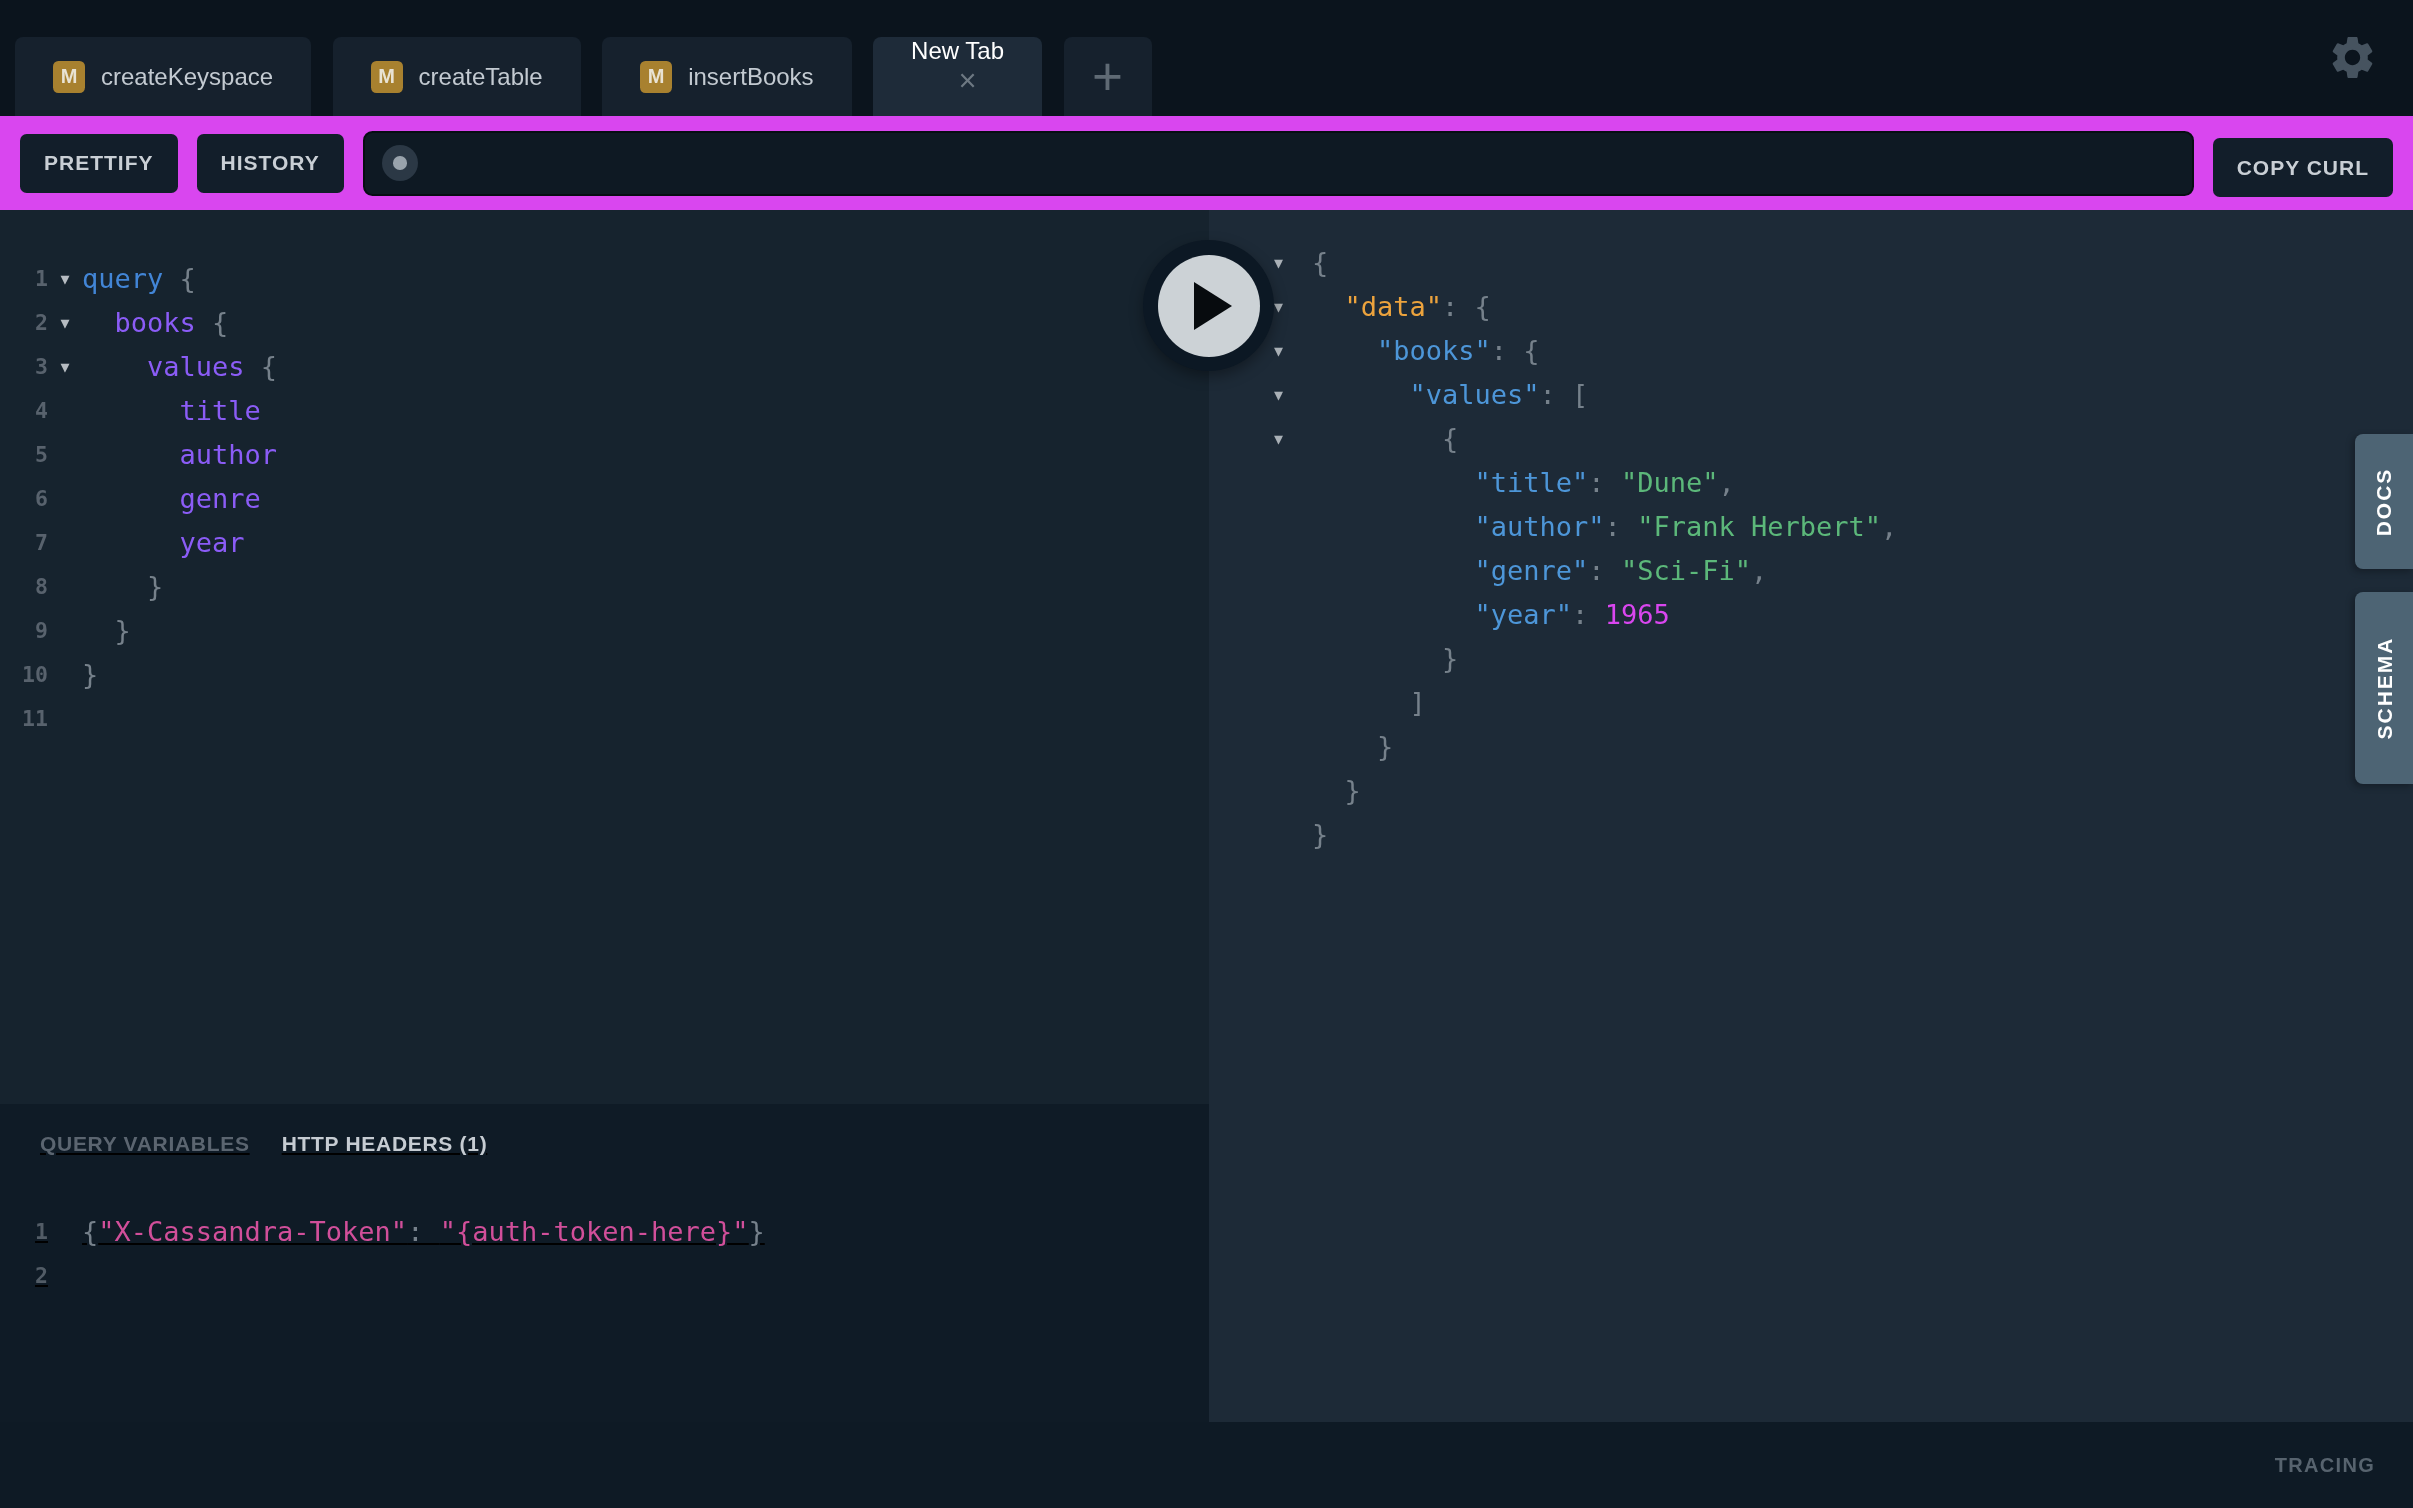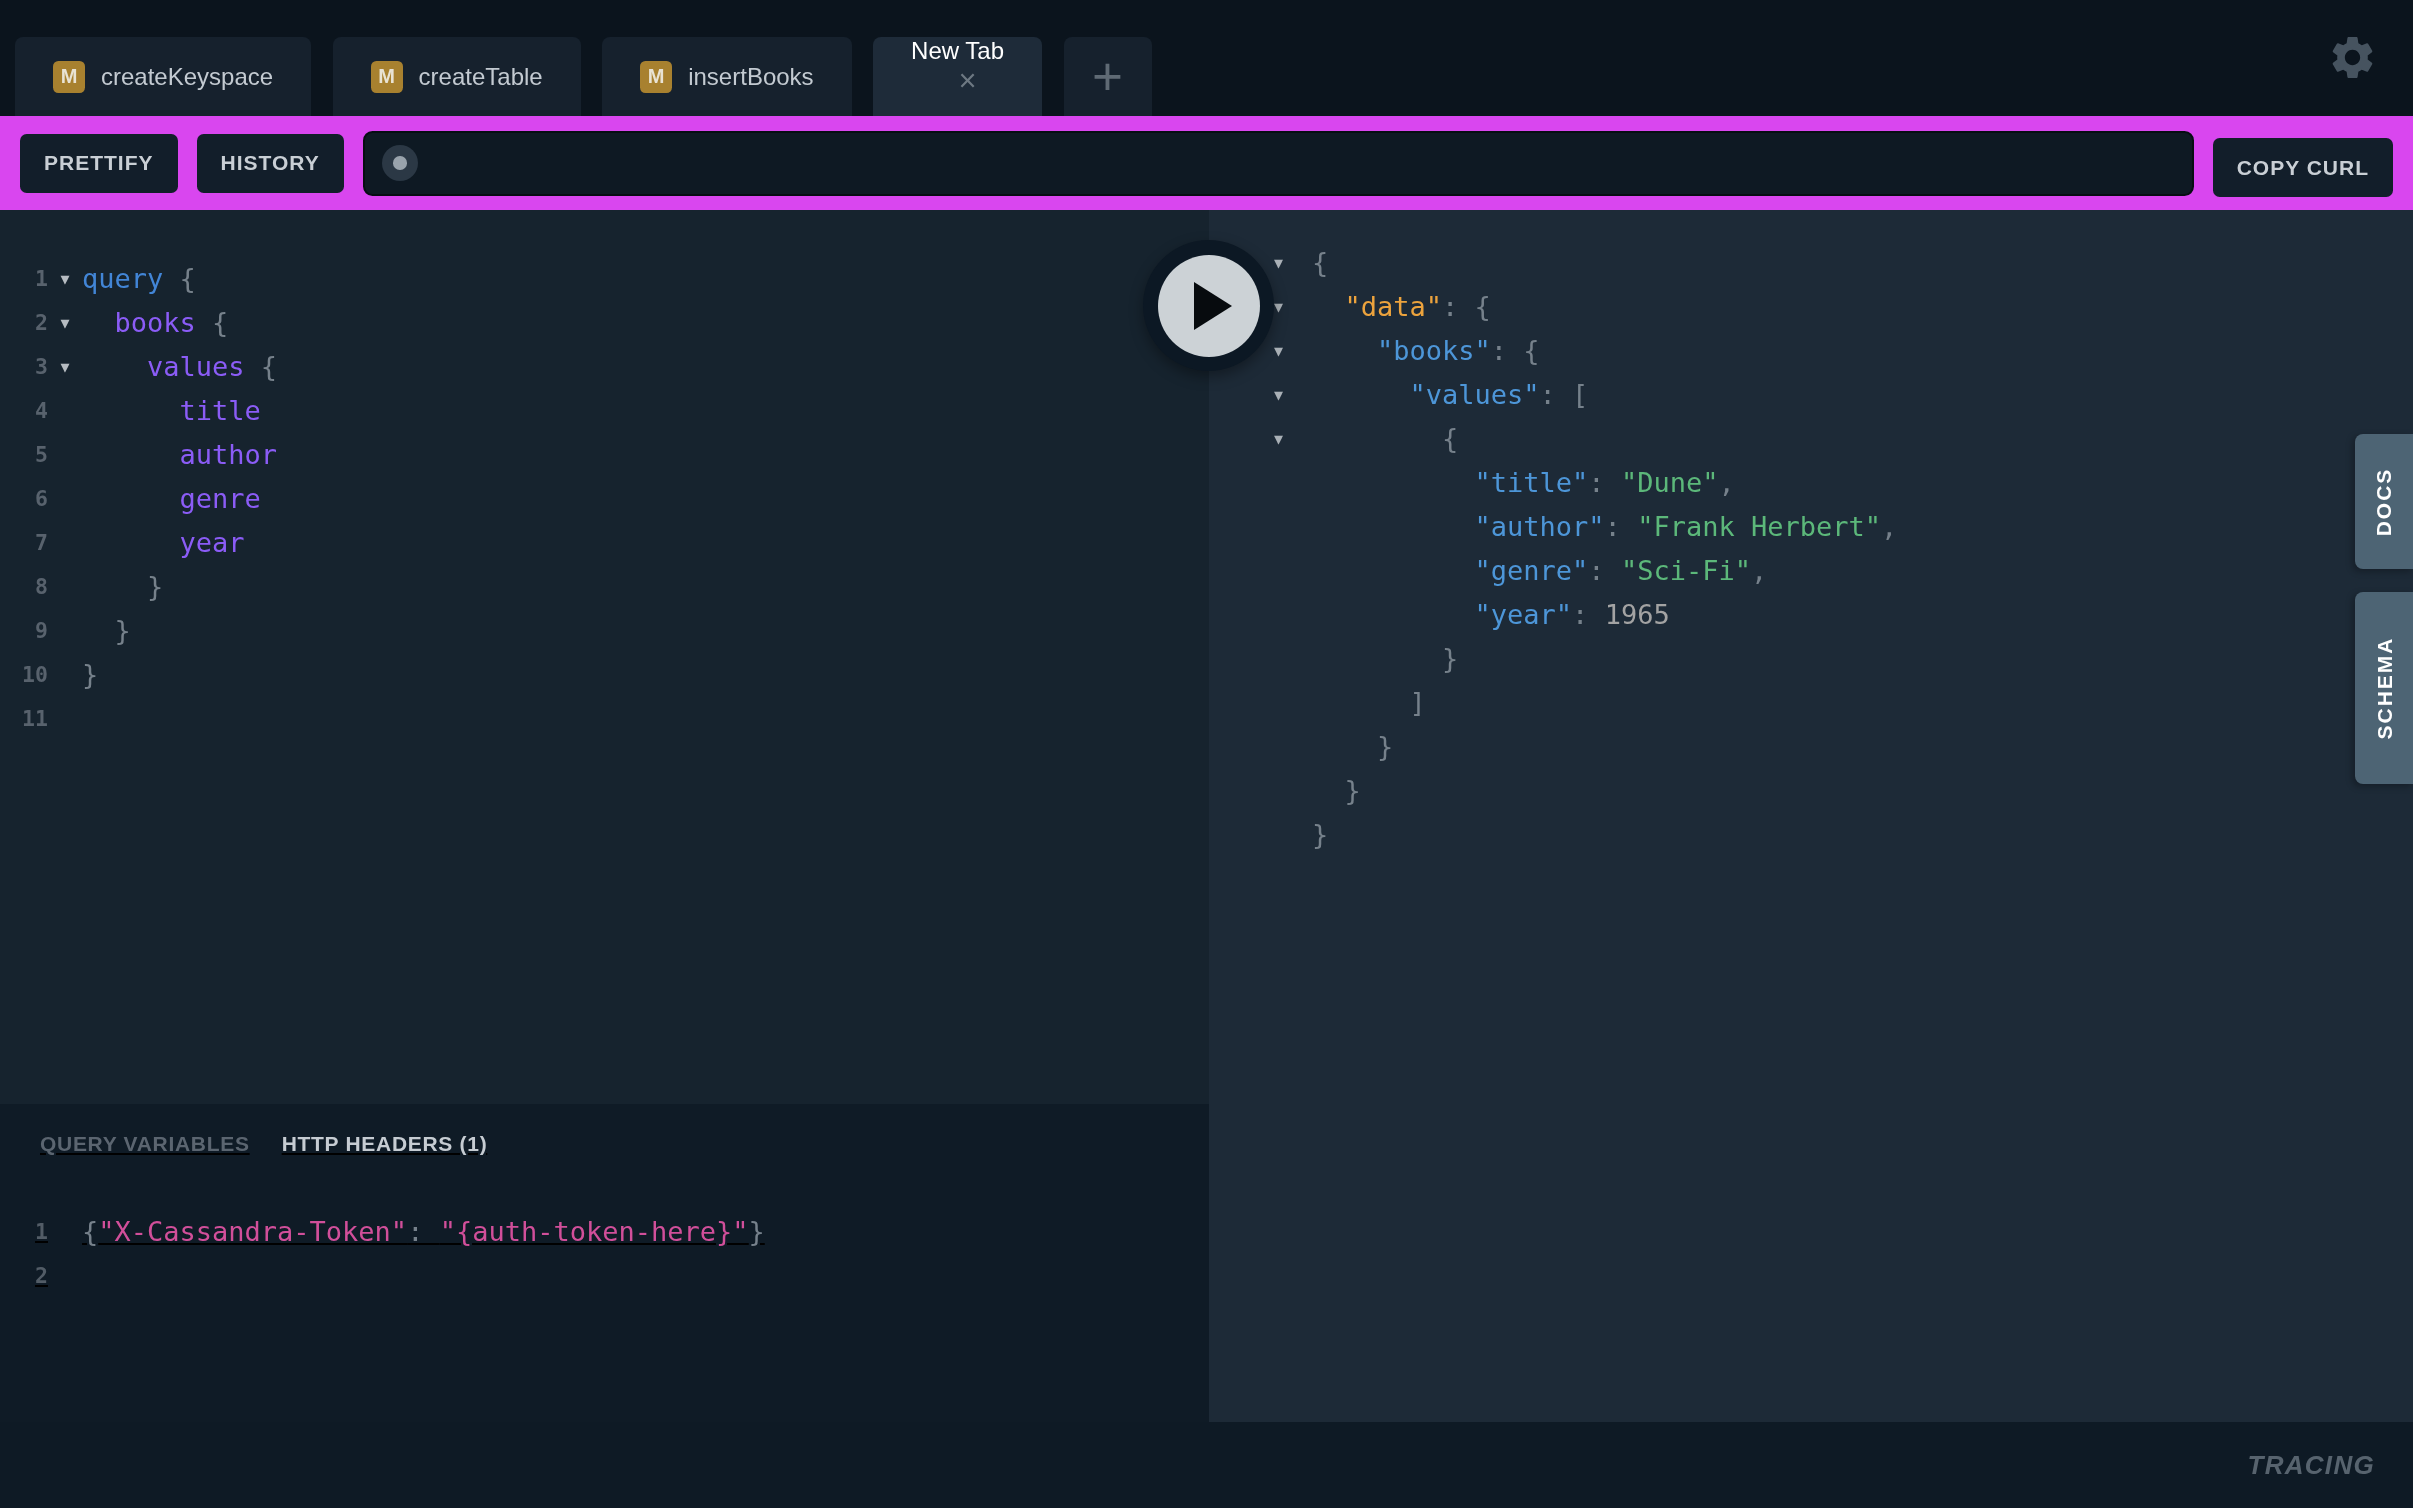--- a/index.html
+++ b/index.html
@@ -58,21 +58,21 @@
   .codetext { white-space:pre; }
   .result-pane .crow { padding-left:65px; }
   .result-pane .fold { width:38px; text-align:left; color:#a9b0b6; }
   .tok-kw { color:#4285d6; }
   .tok-fld { color:#8b5cf6; }
   .tok-pun { color:#76818b; }
   .tok-pln { color:#76818b; }
   .tok-key { color:#4d96d8; }
   .tok-okey { color:#eca33d; }
   .tok-str { color:#5cb87a; }
-  .tok-num { color:#a3a3a3;text-align:center; }
+  .tok-num { color:#d946ef;text-align:center; }
   .tok-pink { color:#d14f9a; }
   
   .vars-panel { height:318px; background:#0f1b26;text-decoration:underline; }
   .vars-header { padding:28px 0 0 40px; display:flex; align-items:center; }
   .vars-tab { font-size:21px; font-weight:bold; letter-spacing:0.7px; color:#5b6570; margin-right:32px; cursor:pointer; white-space:nowrap; }
   .vars-tab.active { color:#c6ccd2; }
   .vars-code { margin-top:54px; }
   .vars-code .ln { font-weight:bold; color:#525c66; }
   
   .play-btn {
@@ -86,21 +86,21 @@
   .side-tab {
     position:absolute; right:0; width:58px; background:#4d6474; border-radius:8px 0 0 8px;
     display:flex; align-items:center; justify-content:center; cursor:pointer; z-index:6;
     box-shadow:-2.7px 2.7px 6.7px rgba(0,0,0,0.25);
   }
   .side-tab.docs { top:224px; height:135px; }
   .side-tab.schema { top:382px; height:192px; }
   .side-tab span { transform:rotate(-90deg); white-space:nowrap; color:#ffffff; font-size:21px; font-weight:bold; letter-spacing:2px; }
   
   .bottombar { height:86px; background:#0e1a25; display:flex; align-items:center; justify-content:flex-end; padding-right:38px; }
-  .tracing-label { color:#57636e; font-size:26px; font-weight:bold; letter-spacing:1.3px; cursor:pointer;font-style:italic; }
+  .tracing-label { color:#57636e; font-size:20px; font-weight:bold; letter-spacing:1.3px; cursor:pointer; }
 </style>
 </head>
 <body>
 
 <div class="app">
 
   <div class="tabbar">
     <div class="tab">
       <span class="m-badge">M</span>
       <span class="tab-label">createKeyspace</span>

